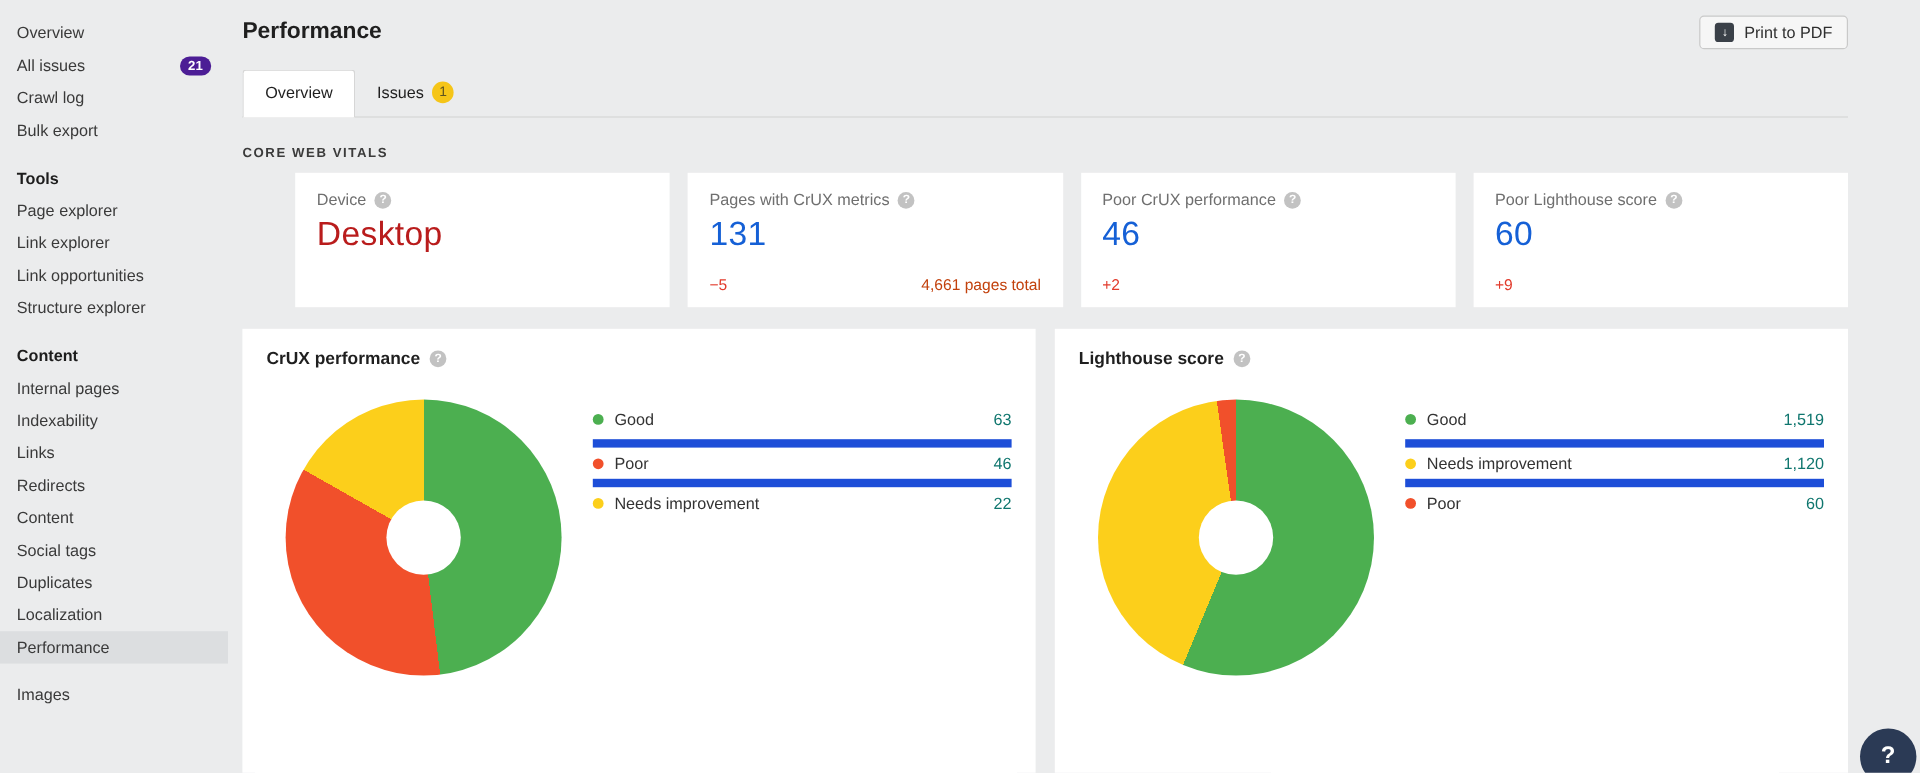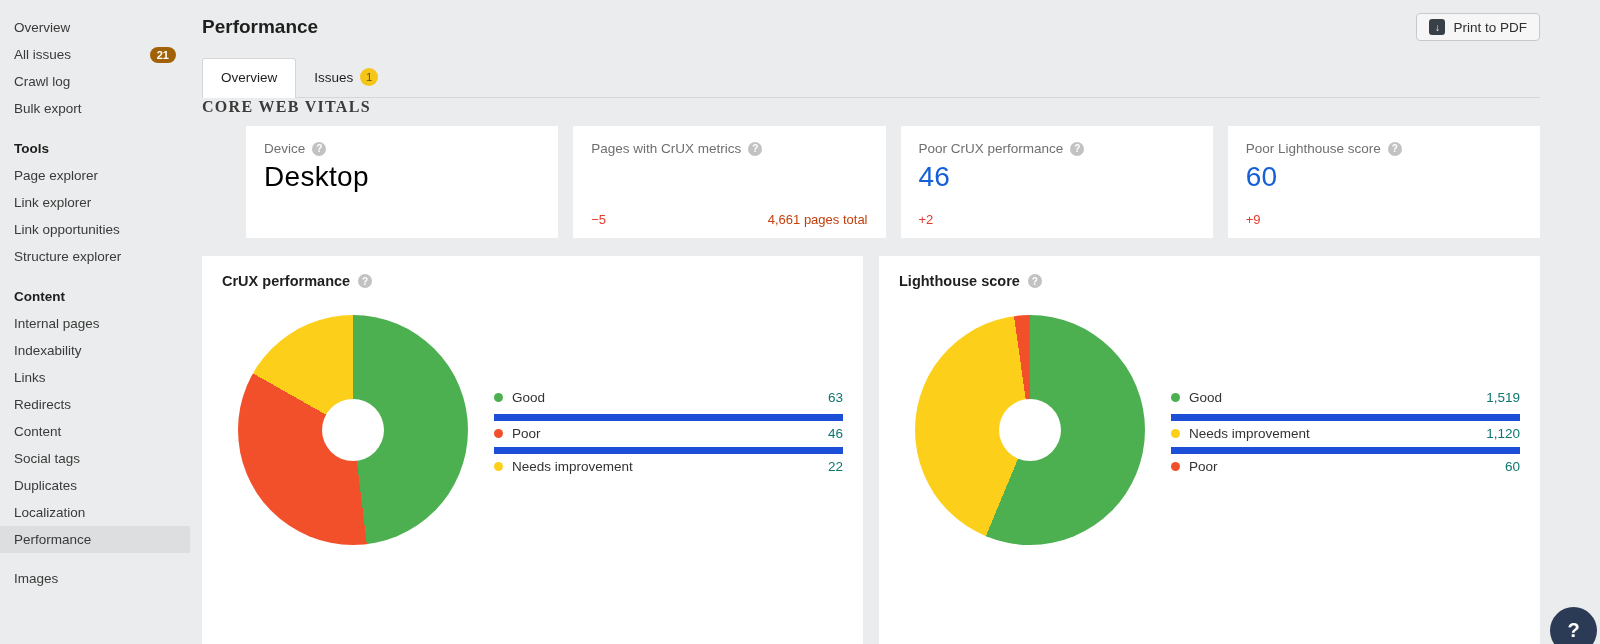--- a/index.html
+++ b/index.html
@@ -14,21 +14,21 @@
   
   .sidebar { position:absolute; left:0; top:0; width:190px; height:644px; padding-top:14px; }
   .side-item {
     display:flex; align-items:center; justify-content:space-between;
     padding:5px 14px; font-size:13.5px; color:#3a3a3a; line-height:17px; cursor:pointer;
   }
   .side-item.selected { background:#dcdee0; }
   .side-header { font-weight:700; color:#1d1d1d; font-size:13.5px; padding:5px 14px; margin-top:13px; line-height:17px; }
   .side-gap { height:12px; }
   .badge-red {
-    background:#a16207; color:#fff; border-radius:10px; font-size:11px; font-weight:700;
+    background:#4c1d95; color:#fff; border-radius:10px; font-size:11px; font-weight:700;
     padding:2px 7px; line-height:12px;
   }
   
   .main { position:absolute; left:190px; top:0; right:0; bottom:0; padding:0 60px 0 12px; }
   .page-header { display:flex; justify-content:space-between; align-items:center; padding-top:13px; }
   .page-title { font-size:19px; font-weight:700; color:#1f1f1f; }
   .print-btn {
     display:flex; align-items:center; gap:8px;
     background:#f6f6f6; border:1px solid #c9c9c9; border-radius:4px;
     padding:5px 12px; font-size:13.5px; color:#2f2f2f; cursor:pointer;
@@ -43,40 +43,40 @@
   .tab.active {
     background:#fff; border:1px solid #d6d6d6; border-bottom:none;
     border-radius:3px 3px 0 0; margin-bottom:-1px; padding-bottom:12px;
   }
   .issues-badge {
     background:#f5c518; color:#5e5420; border-radius:50%;
     width:18px; height:18px; margin-left:7px;
     display:inline-flex; align-items:center; justify-content:center;
     font-size:11.5px;
   }
-  .section-label { font-size:16px; font-weight:700; letter-spacing:1.3px; color:#3b3b3b;font-family:Liberation Serif, serif; }
+  .section-label { margin-top:24px; font-size:11px; font-weight:700; letter-spacing:1.3px; color:#3b3b3b; }
   
   .cards-row { display:grid; grid-template-columns:repeat(4,1fr); gap:15px; margin-top:10px;padding-left:44px; }
   .stat-card { background:#fff; height:112px; padding:15px 18px; position:relative; }
   .stat-label { font-size:13.5px; color:#6f6f6f; display:flex; align-items:center; gap:7px; }
   .help-dot {
     width:14px; height:14px; border-radius:50%; background:#c2c2c2; color:#fff;
     font-size:10px; font-weight:700; display:inline-flex; align-items:center; justify-content:center;
     flex:0 0 auto; cursor:pointer;
   }
   .stat-value { font-size:28px; margin-top:5px; color:#1560d6; letter-spacing:.3px; }
-  .stat-value.dark { color:#000000; }
+  .stat-value.dark { color:#b91c1c; }
   .stat-footer { position:absolute; left:18px; right:18px; bottom:11px; display:flex; justify-content:space-between; font-size:13px; }
   .delta { color:#e23b2c; }
   .total-link { color:#c2410c; margin-left:auto; cursor:pointer; }
   
   .charts-row { display:grid; grid-template-columns:1fr 1fr; gap:16px; margin-top:18px; }
   .chart-card { background:#fff; height:400px; padding:17px 20px; overflow:hidden; }
   .chart-title { font-size:14.5px; font-weight:700; color:#1f1f1f; display:flex; align-items:center; gap:8px; }
-  .chart-body { display:flex; align-items:center; }
+  .chart-body { display:flex; }
   .donut { width:230px; height:230px; border-radius:50%; position:relative; margin:26px 0 0 16px; flex:0 0 auto; }
   .donut::after {
     content:""; position:absolute; width:62px; height:62px; background:#fff; border-radius:50%;
     left:50%; top:50%; transform:translate(-50%,-50%);
   }
   .legend { flex:1; margin-left:26px; margin-top:26px; }
   .legend-row { display:flex; align-items:center; height:33px; border-top:7px solid #1d4ed8; font-size:13.5px; color:#333; }
   .legend-row:first-child { border-top:none; }
   .legend-dot { width:9px; height:9px; border-radius:50%; margin-right:9px; flex:0 0 auto; }
   .legend-value { margin-left:auto; color:#0f766e; cursor:pointer; }
@@ -179,20 +179,21 @@
           <span>Device</span>
           <span class="help-dot">?</span>
         </div>
         <div class="stat-value dark">Desktop</div>
       </div>
       <div class="stat-card">
         <div class="stat-label">
           <span>Pages with CrUX metrics</span>
           <span class="help-dot">?</span>
         </div>
+        <div class="stat-value">131</div>
         <div class="stat-footer">
           <span class="delta">−5</span>
           <span class="total-link">4,661 pages total</span>
         </div>
       </div>
       <div class="stat-card">
         <div class="stat-label">
           <span>Poor CrUX performance</span>
           <span class="help-dot">?</span>
         </div>

